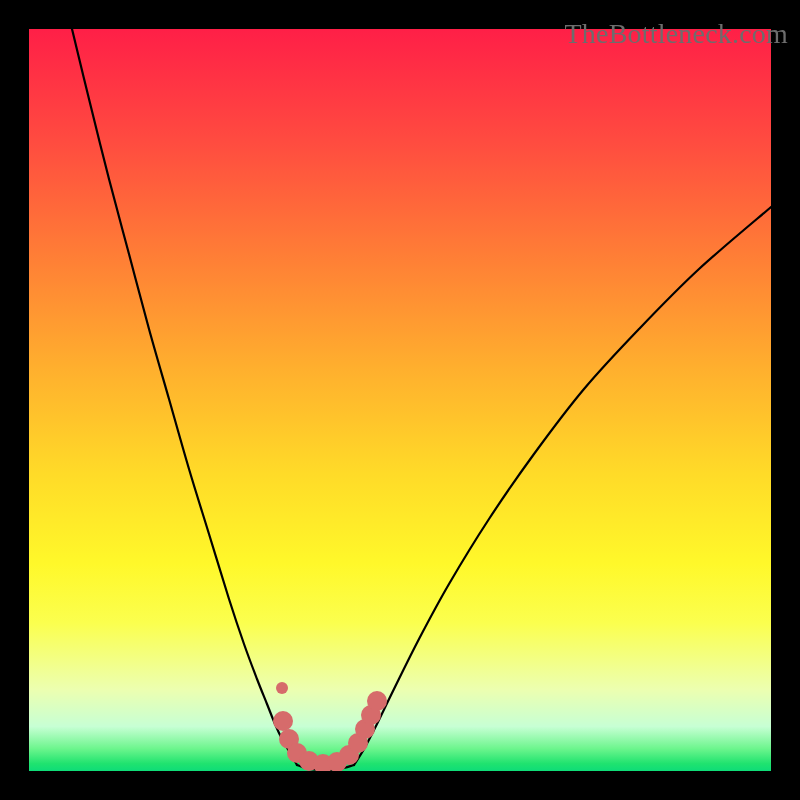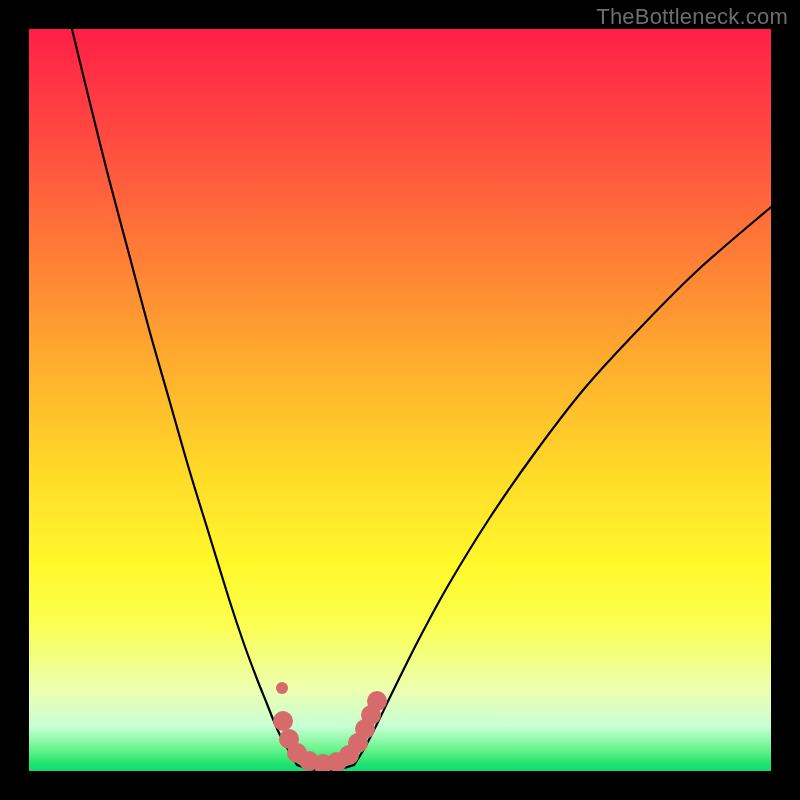--- a/index.html
+++ b/index.html
@@ -27,27 +27,28 @@
       #fbff4e 80%,
       #ecffb0 89%,
       #c7ffd4 94%,
       #6cf58d 97%,
       #20e36f 99%,
       #0edc78 100%
     );
   }
   .watermark {
     position: absolute;
-    top: 4px;
+    top: 18px;
     right: 12px;
     color: #6d6d6d;
-    font-size: 22px;
+    font-size: 28px;
     font-weight: 500;
     letter-spacing: 0.2px;
     z-index: 10;
+    font-family: Liberation Serif, serif;
   }
   svg {
     position: absolute;
     left: 0;
     top: 0;
   }
 </style>
 </head>
 <body>
 

